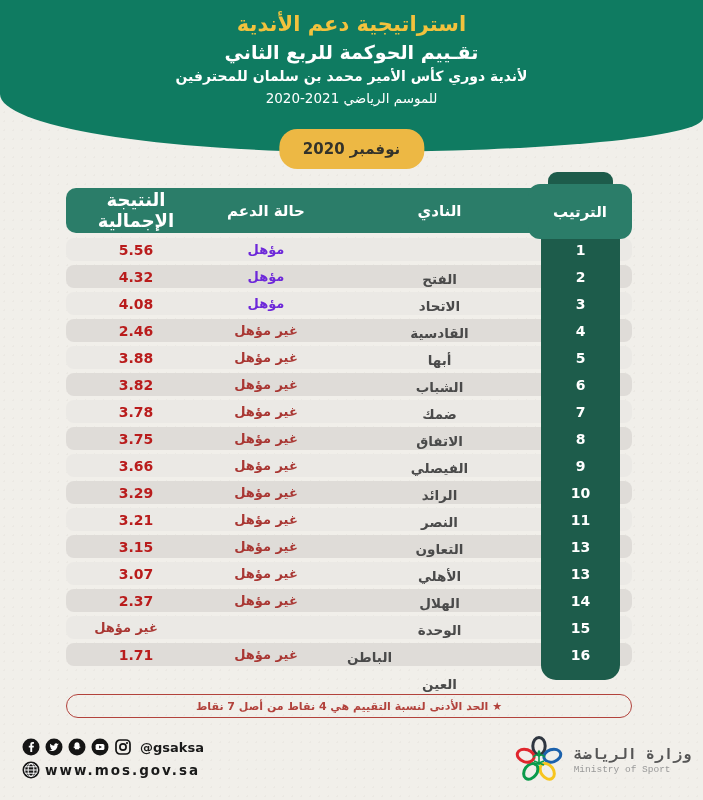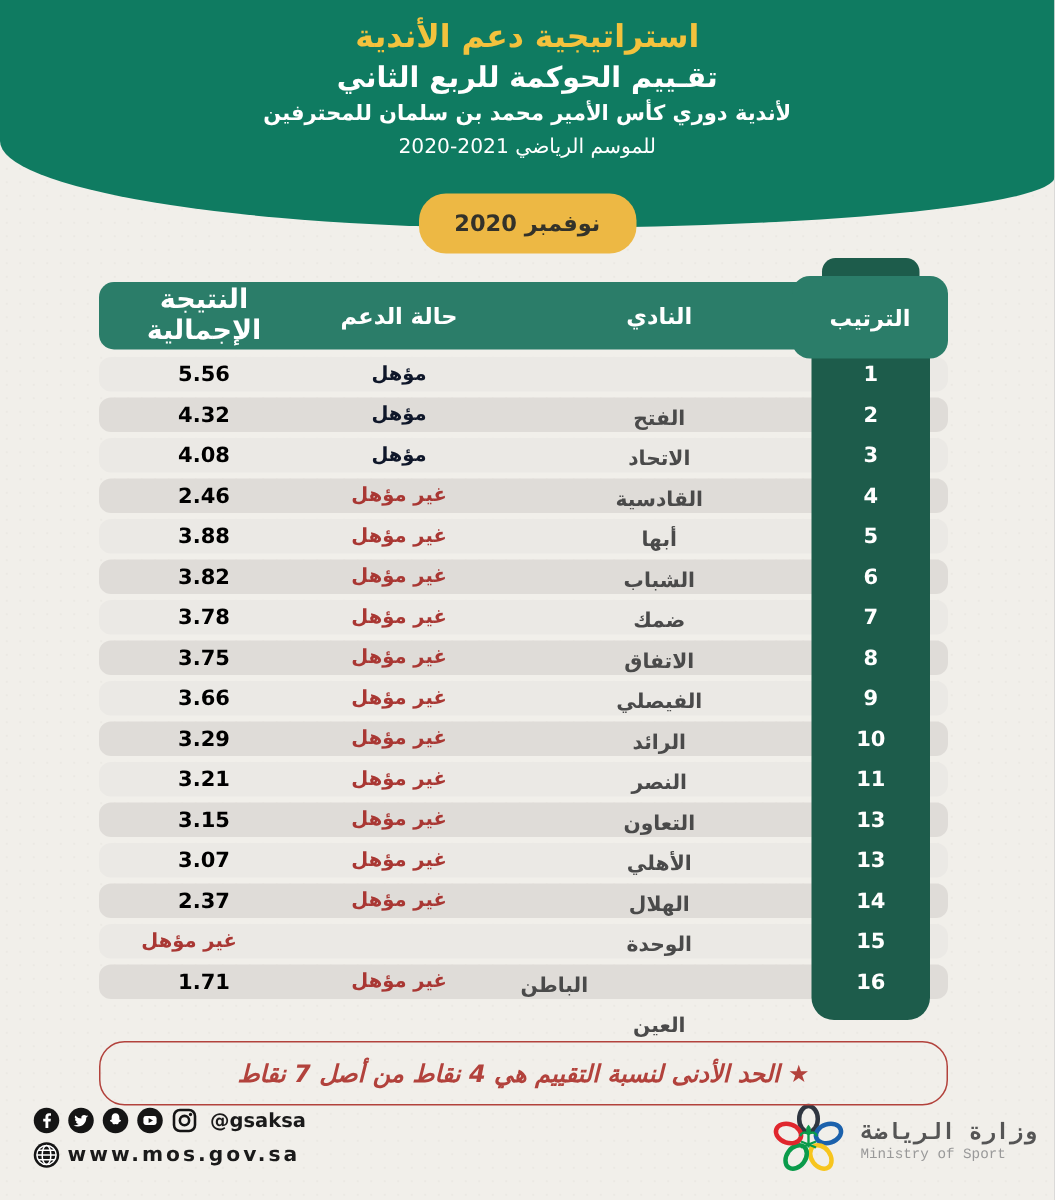--- a/index.html
+++ b/index.html
@@ -63,29 +63,29 @@
   .head-row .c-score { flex-direction:column; font-size:18px; line-height:1.15; }
   .rows { position:absolute; left:0; top:66px; width:566px; z-index:3; }
   .row {
     height:23px; margin-bottom:4px; border-radius:8px;
     display:flex; direction:rtl; align-items:stretch;
   }
   .row.alt-a { background:#ebe9e5; }
   .row.alt-b { background:#dfdcd8; }
   .row .c-club  { font-size:13.5px; font-weight:bold; color:#4a4a4a;margin-top:41px; }
   .row .c-stat  { font-size:13px; font-weight:bold; }
-  .row .c-score { font-size:14px; font-weight:bold; color:#000000; }
-  .stat-ok  { color:#0f172a; }
+  .row .c-score { font-size:14px; font-weight:bold; color:#b91c1c; }
+  .stat-ok  { color:#6d28d9; }
   .stat-no  { color:#a93733; }
   
   .note-pill {
-    position:absolute; left:66px; top:694px; width:566px; height:43px;
+    position:absolute; left:66px; top:694px; width:566px; height:24px;
     border:1.5px solid #b2423c; border-radius:17px;
     display:flex; align-items:center; justify-content:center;
-    color:#b2423c; font-size:16px; font-weight:bold; direction:rtl; z-index:2;font-style:italic;
+    color:#b2423c; font-size:11px; font-weight:bold; direction:rtl; z-index:2;
   }
   
   .social { position:absolute; left:22px; top:737px; color:#1a1a1a; }
   .soc-line { display:flex; align-items:center; gap:5px; height:20px; }
   .soc-line + .soc-line { margin-top:3px; }
   .handle  { font-size:13px; font-weight:bold; margin-left:3px; }
   .website { font-size:13.5px; font-weight:bold; letter-spacing:2px; }
   .icon-svg { display:block; }
   .ministry { position:absolute; right:12px; top:732px; display:flex; align-items:center; gap:8px; }
   .ministry-text { text-align:left; direction:rtl;font-family:Liberation Mono, monospace; }

